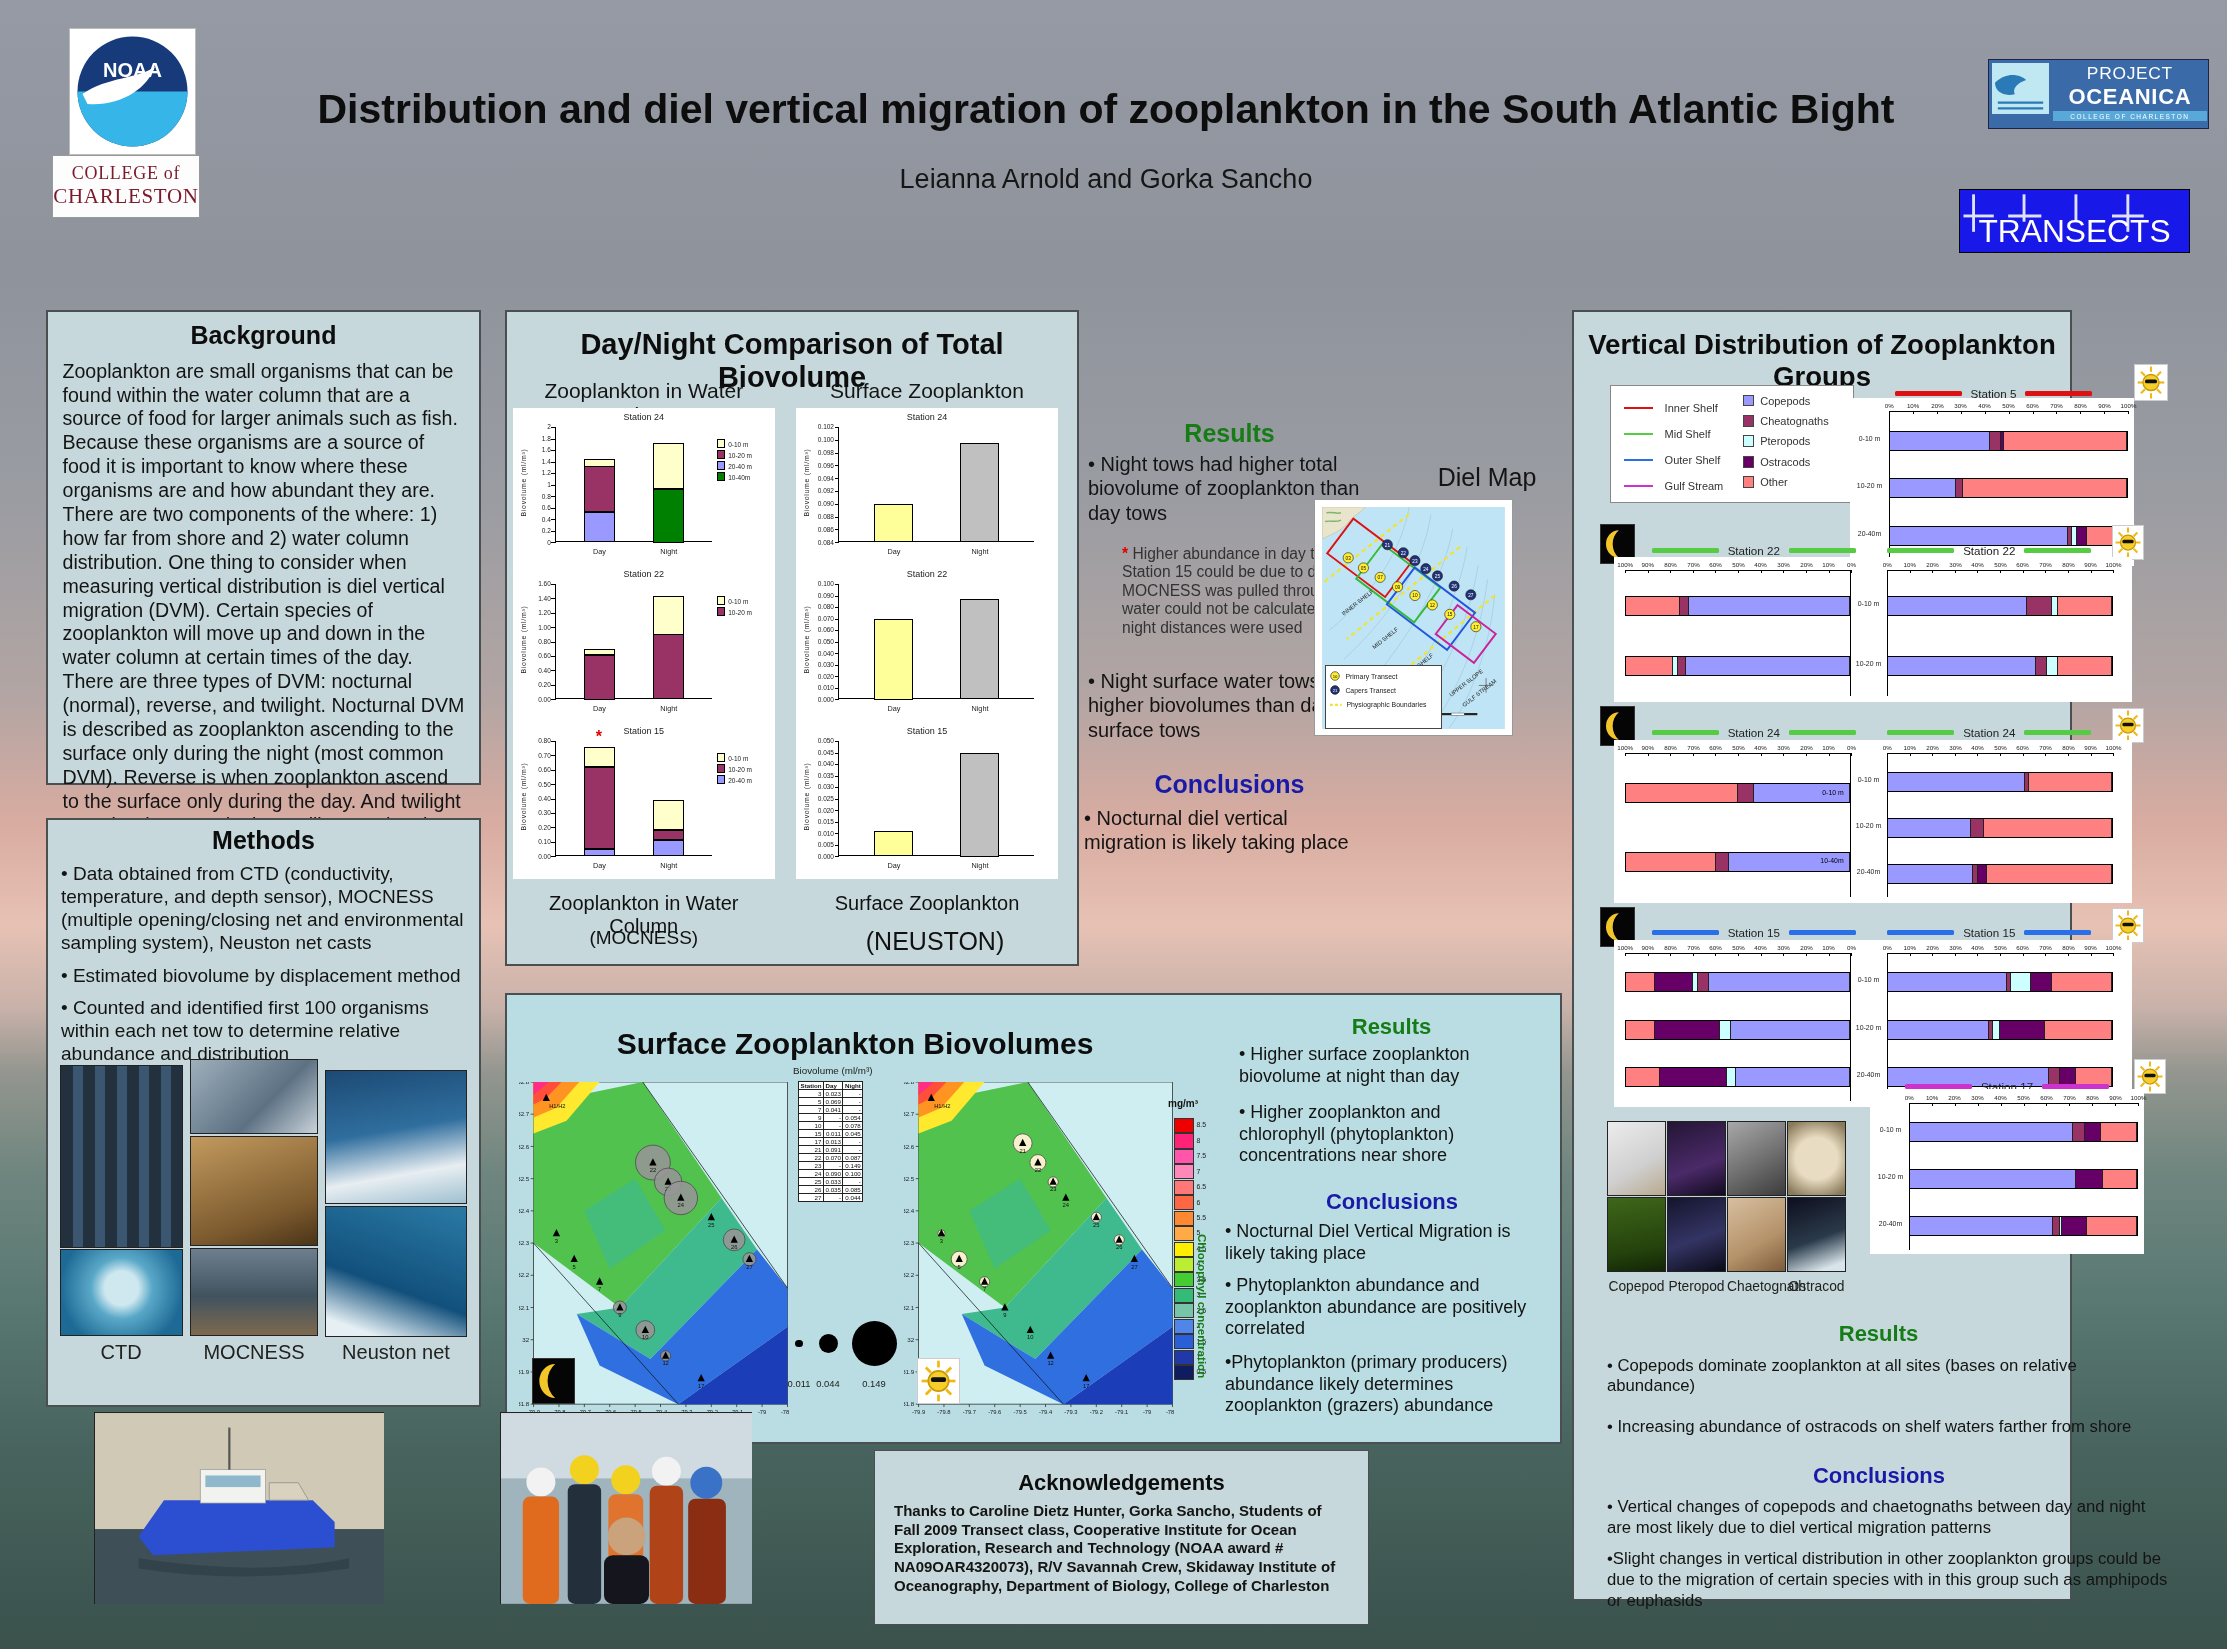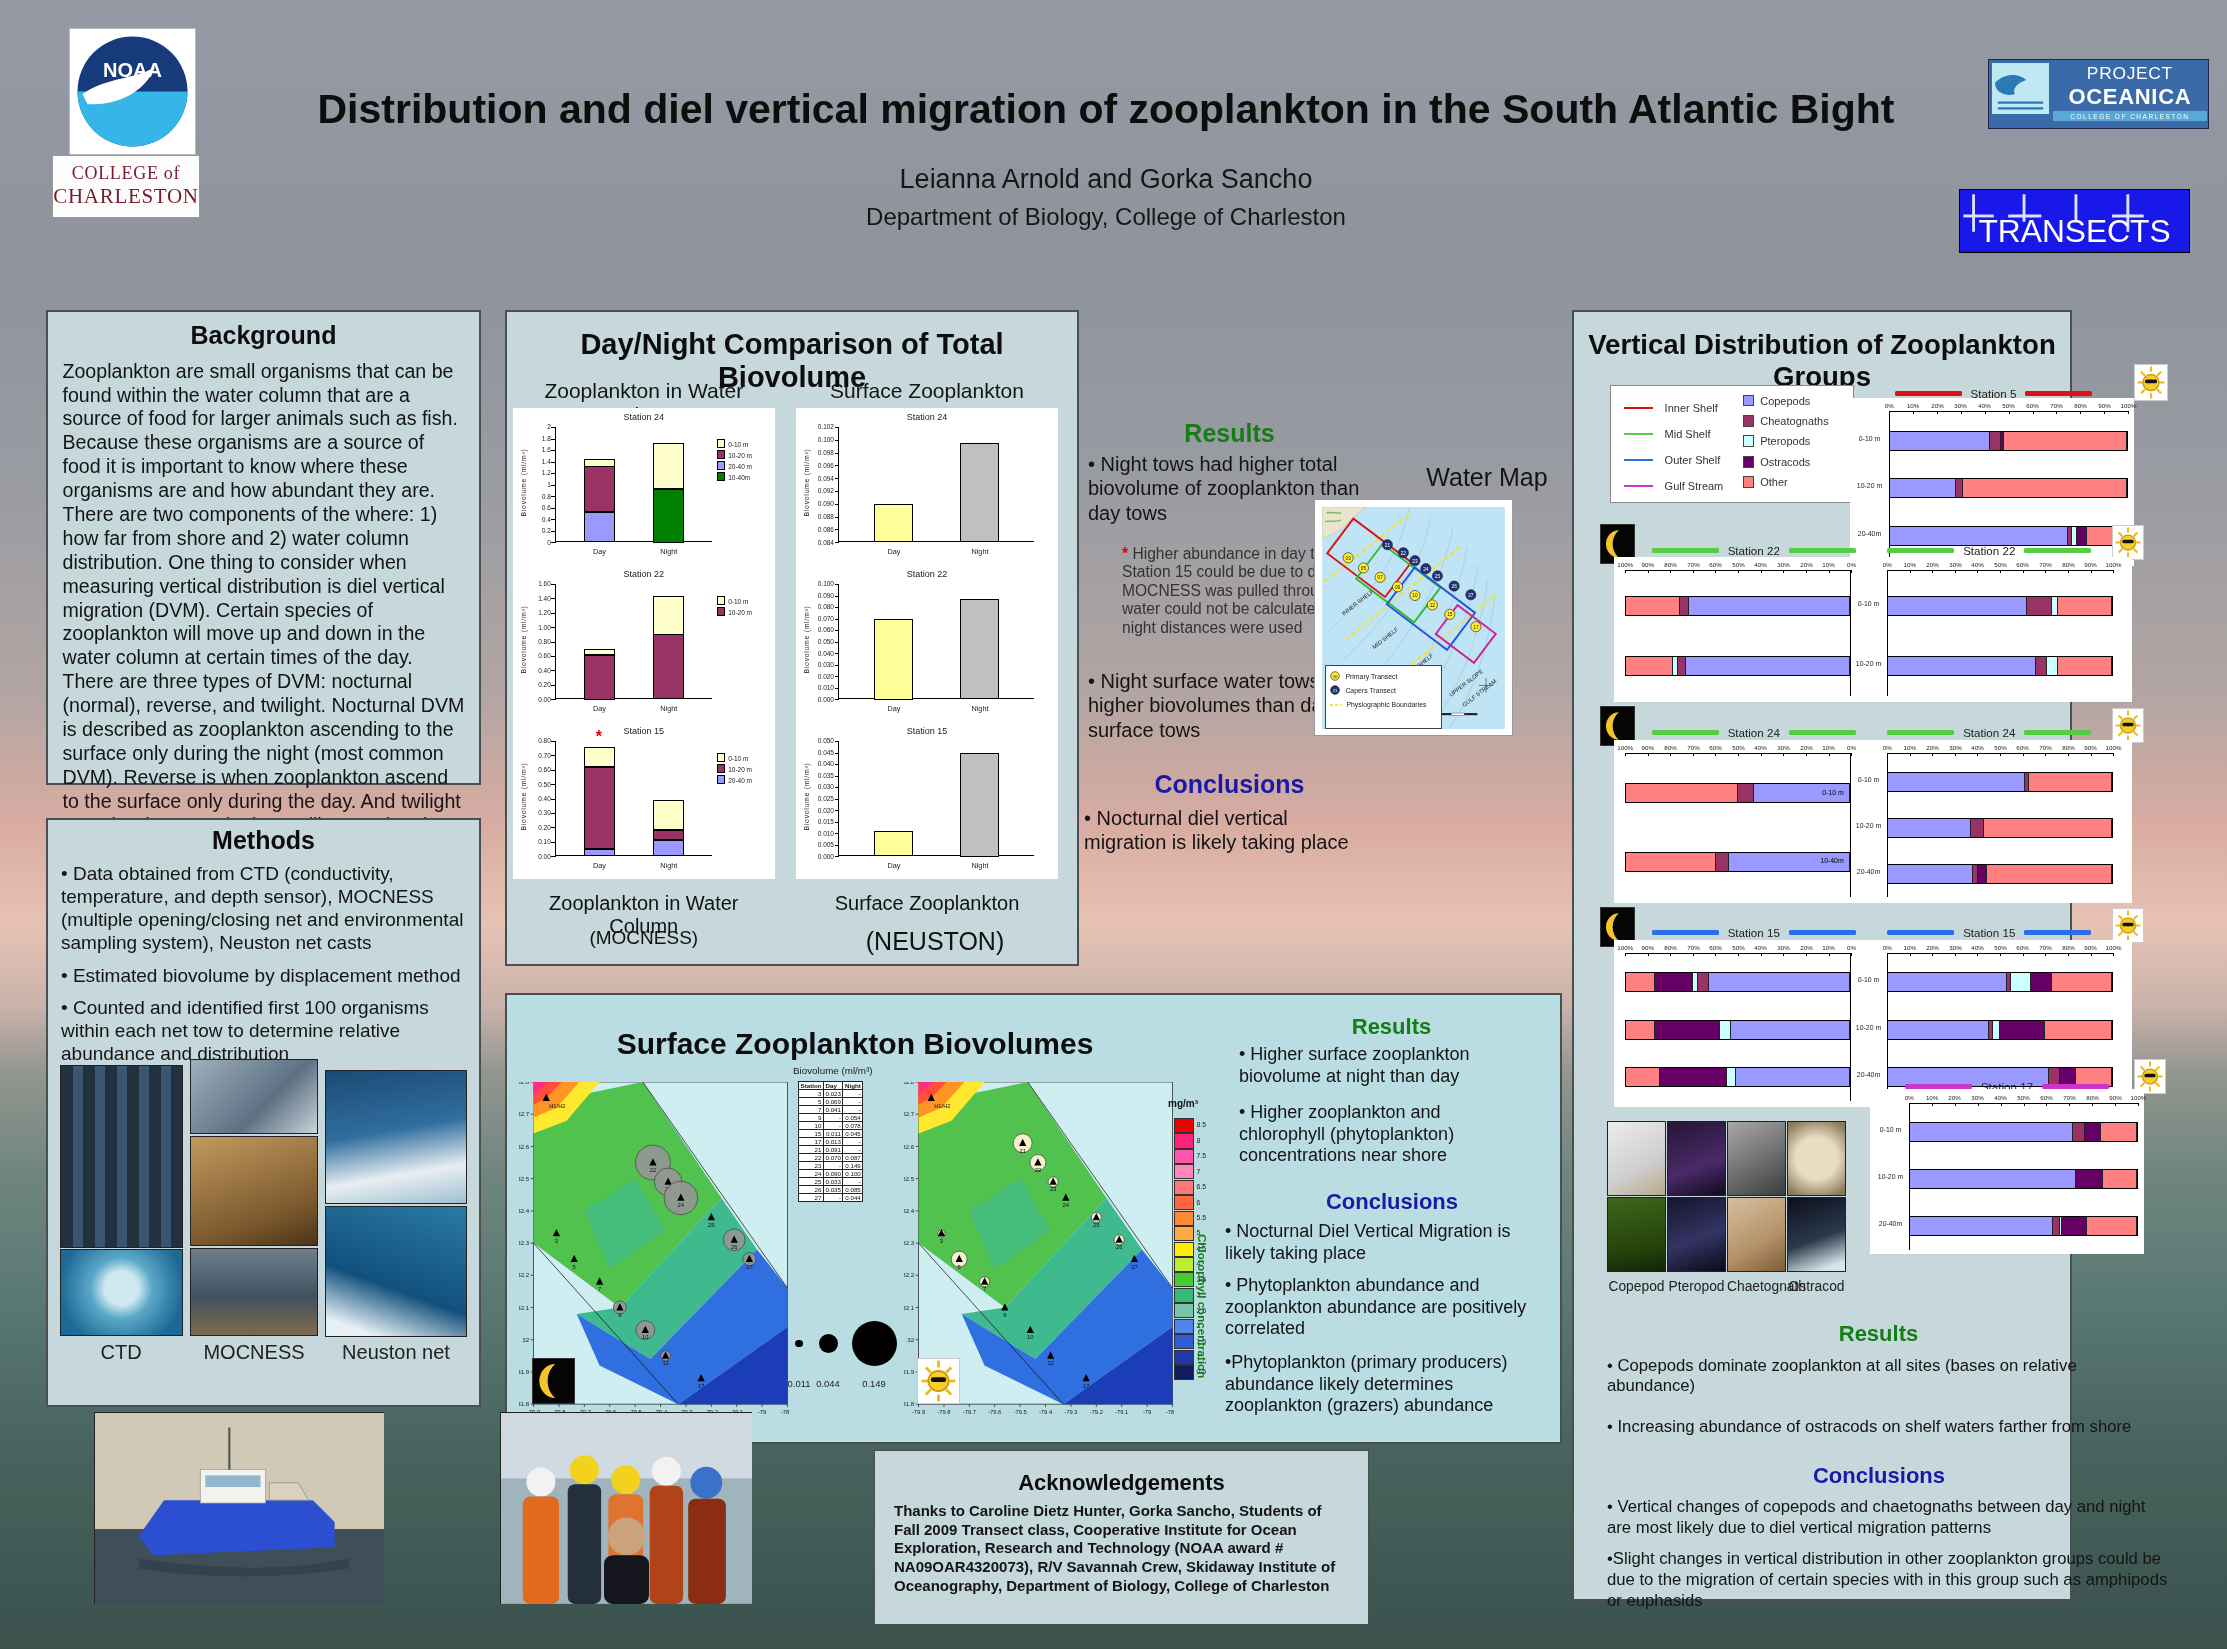--- a/index.html
+++ b/index.html
@@ -72,21 +72,20 @@
       <text x="50" y="38" text-anchor="middle" font-size="16" fill="#fff" font-family="Liberation Sans,sans-serif" font-weight="bold">NOAA</text>
     </svg>
   </div>
   <div class="abs" style="left:52px;top:155px;width:146px;height:61px;background:#fdfdfd;border:0.7px solid #999;text-align:center;font-family:'Liberation Serif',serif;color:#7a1a2b;">
     <div style="font-size:18px;margin-top:7.3px;letter-spacing:0.7px;">COLLEGE of</div>
     <div style="font-size:21px;letter-spacing:0.7px;">CHARLESTON</div>
   </div>
 
   <div class="abs ptitle" style="left:254px;top:86px;width:1704px;font-size:41px;">Distribution and diel vertical migration of zooplankton in the South Atlantic Bight</div>
   <div class="abs center" style="left:254px;top:164px;width:1704px;font-size:27px;color:#161616;">Leianna Arnold and Gorka Sancho</div>
-  <div class="abs center" style="left:254px;top:203px;width:1704px;font-size:24px;color:#161616;">Department of Biology, College of Charleston</div>
 
   <div class="abs" style="left:1988px;top:59px;width:219px;height:68px;background:#3a6aa8;border:0.7px solid #224;display:flex;">
     <div style="width:57px;height:51px;background:#bfe8f2;margin:2.9px;position:relative;overflow:hidden;">
       <svg width="57" height="51" viewBox="0 0 40 36">
           <path d="M2 14 C10 6 20 8 24 12 C18 14 14 18 16 22 C8 24 2 20 2 14 Z" fill="#2a7ab8"></path>
           <path d="M4 28 h32 M4 32 h32" stroke="#2a7ab8" stroke-width="1.6"></path>
         </svg>
     </div>
     <div style="flex:1;color:#fff;text-align:center;">
       <div style="font-size:17.4px;margin-top:2.9px;letter-spacing:0.7px;">PROJECT</div>
@@ -351,21 +350,21 @@
     <div class="abs center" style="left:297px;top:615px;width:262px;font-size:25px;">(NEUSTON)</div>
   </div>
 
   <div class="abs green-h" style="left:1099px;top:419px;width:261px;font-size:25px;">Results</div>
   <div class="abs btxt" style="left:1088px;top:452px;width:290px;font-size:20px;line-height:1.22;">• <span>Night tows had higher total biovolume of zooplankton than day tows</span></div>
   <div class="abs" style="left:1122px;top:545px;width:260px;font-size:15.6px;line-height:1.18;color:#333;"><span style="color:#e00000;font-weight:bold;">*</span> <span>Higher abundance in day tow Station 15 could be due to distance MOCNESS was pulled through the water could not be calculated so night distances were used</span></div>
   <div class="abs btxt" style="left:1088px;top:669px;width:305px;font-size:20px;line-height:1.22;">• <span>Night surface water tows had higher biovolumes than daytime surface tows</span></div>
   <div class="abs blue-h" style="left:1099px;top:770px;width:261px;font-size:25px;">Conclusions</div>
   <div class="abs btxt" style="left:1084px;top:806px;width:283px;font-size:20px;line-height:1.22;">• <span>Nocturnal diel vertical migration is likely taking place</span></div>
 
-  <div class="abs center" style="left:1378px;top:463px;width:218px;font-size:25px;color:#141414;">Water Map</div>
+  <div class="abs center" style="left:1378px;top:463px;width:218px;font-size:25px;color:#141414;">Diel Map</div>
   <div class="abs" style="left:1314px;top:499px;width:197px;height:235px;background:#fff;border:0.7px solid #999;">
     <svg id="sitemap-svg" width="183" height="222" viewBox="0 0 252 306" style="position:absolute;left:7.3px;top:6.5px;">
       <rect x="0" y="0" width="252" height="306" fill="#bfe4f5"></rect>
 
       <path d="M0 0 L60 0 C50 10 40 14 34 24 C24 34 12 38 0 44 Z" fill="#e9e5cd" stroke="#b8b08a" stroke-width="0.6"></path>
       <path d="M6 8 C14 6 20 10 26 8 M4 20 C12 18 18 22 26 18" stroke="#7ab86a" stroke-width="2" fill="none"></path>
 
       <g stroke="#9cc2d8" stroke-width="0.8" fill="none">
         <path d="M120 0 C110 60 70 120 10 170"></path>
         <path d="M150 10 C140 80 95 150 30 210"></path>

